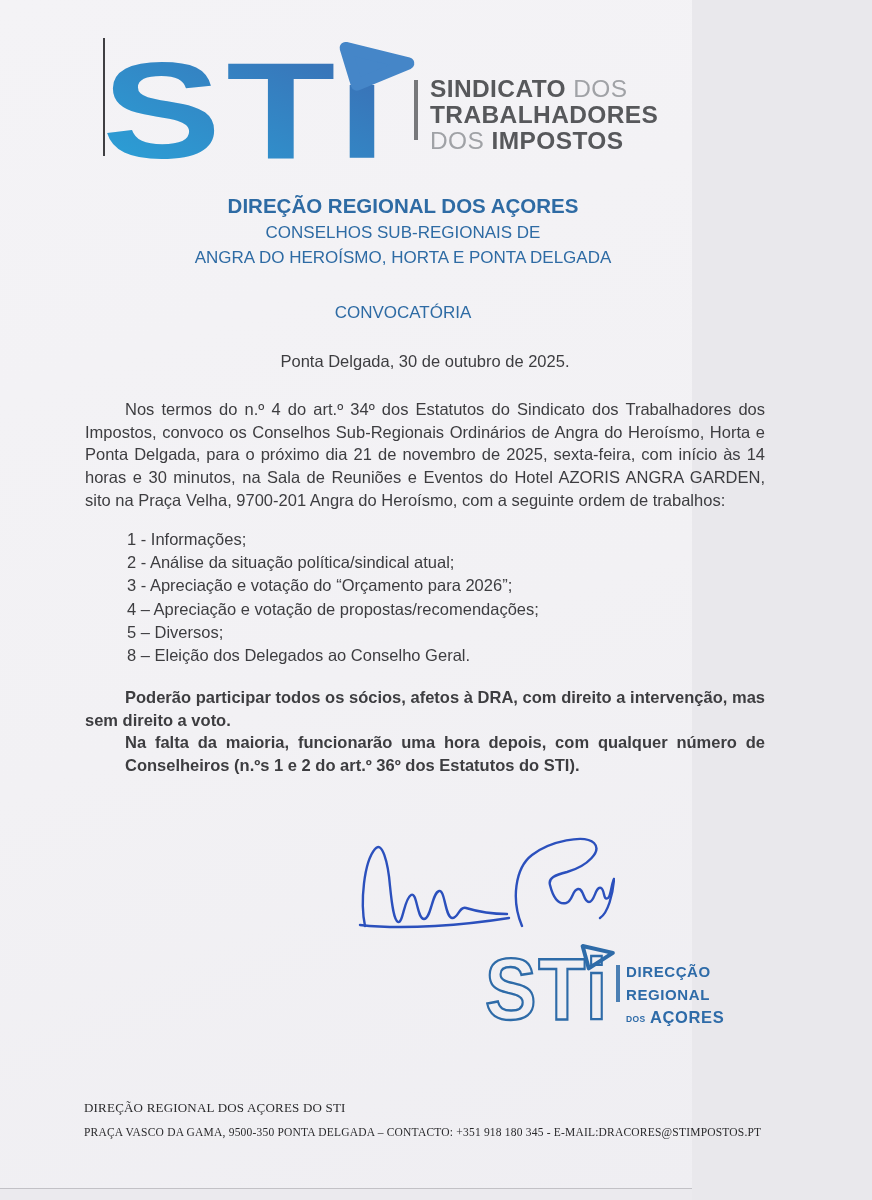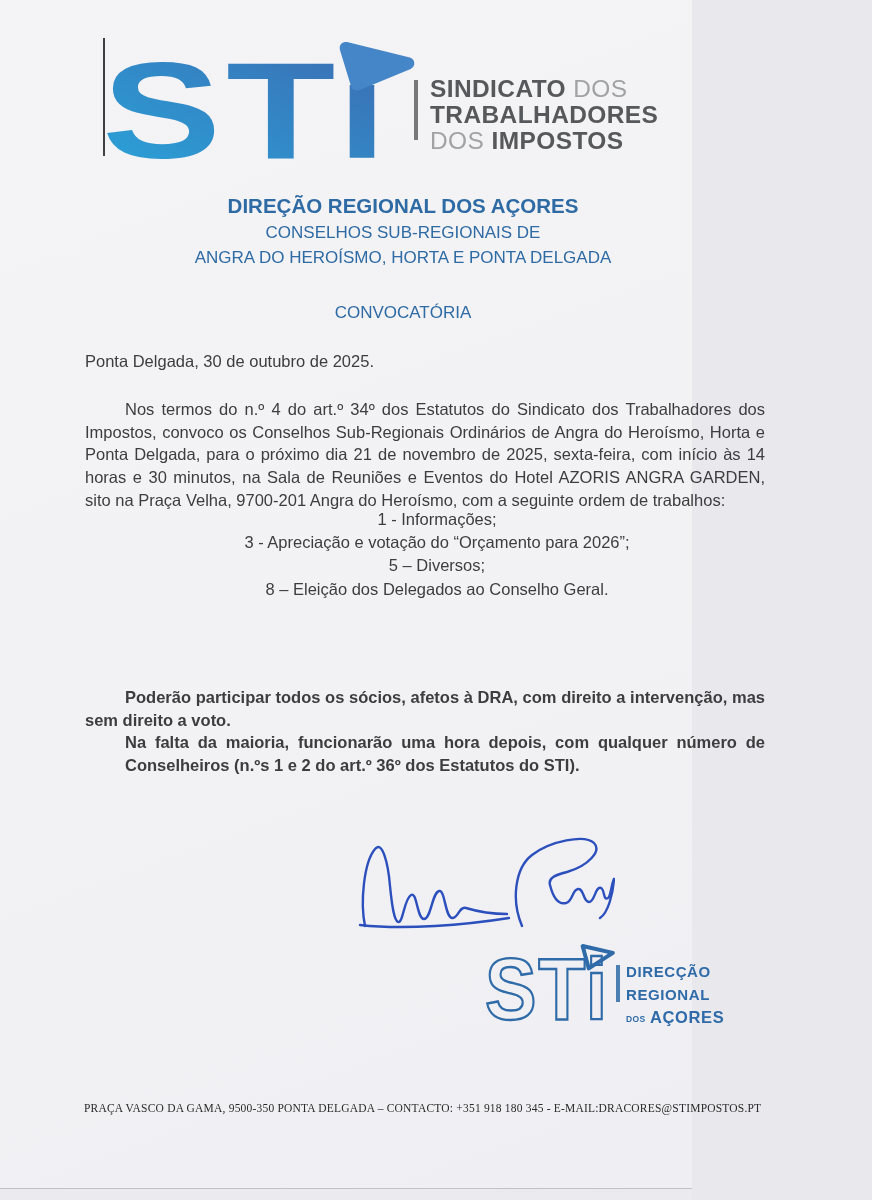--- a/index.html
+++ b/index.html
@@ -33,26 +33,26 @@
   .wordmark .l{font-weight:normal;color:#a0a2a6;}
 
   
   .head-block{position:absolute;left:63px;top:0;width:680px;text-align:center;color:#2e6ba4;}
   .h-main{position:absolute;left:0;top:194px;width:680px;font-size:20.5px;font-weight:bold;}
   .h-sub1{position:absolute;left:0;top:223px;width:680px;font-size:17px;}
   .h-sub2{position:absolute;left:0;top:248px;width:680px;font-size:17px;}
   .h-doc {position:absolute;left:0;top:303px;width:680px;font-size:17px;}
 
   
-  .dateline{position:absolute;left:85px;top:352px;width:680px;text-align:left;
+  .dateline{position:absolute;left:85px;top:352px;width:680px;text-align:center;
             font-size:16.5px;color:#3d3d40;}
   .para{font-size:16.5px;line-height:22.7px;color:#3d3d40;text-align:justify;margin:0;}
   .p1{position:absolute;left:85px;top:398px;width:680px;text-indent:40px;}
-  .agenda{position:absolute;left:127px;top:508px;width:620px;
-          font-size:16.5px;line-height:23.2px;color:#3d3d40;text-align:center;}
+  .agenda{position:absolute;left:127px;top:528px;width:620px;
+          font-size:16.5px;line-height:23.2px;color:#3d3d40;}
   .pblock{position:absolute;left:85px;top:686px;width:680px;}
   .pblock p{margin:0;font-weight:bold;}
   .p-indent{text-indent:40px;}
   .p-hang{padding-left:40px;width:640px;}
 
   
   .sig-text{position:absolute;left:165px;top:866px;font-size:16.5px;
             line-height:28.8px;color:#3d3d40;}
   .sig-svg{position:absolute;left:345px;top:828px;}
 
@@ -62,21 +62,21 @@
   .stamp-bar{position:absolute;left:133px;top:29px;width:3.5px;height:37px;background:#2e6ba8;opacity:.85;}
   .stamp-lines{position:absolute;left:143px;top:25px;line-height:22.5px;white-space:nowrap;}
   .stamp-l1,.stamp-l2{font-size:15px;font-weight:600;letter-spacing:.6px;}
   .stamp-l3 .small{font-size:8.5px;font-weight:600;letter-spacing:.4px;vertical-align:1px;}
   .stamp-l3 .big{font-size:16.5px;font-weight:bold;letter-spacing:.6px;}
 
   
   .footer{position:absolute;left:84px;top:1100px;color:#2a2a2c;
           font-family:"Liberation Serif", serif;white-space:nowrap;}
   .f1{font-size:13px;letter-spacing:.2px;}
-  .f2{font-size:11.5px;margin-top:2px;letter-spacing:.2px;}
+  .f2{font-size:11.5px;margin-top:10px;letter-spacing:.2px;}
 </style>
 </head>
 <body>
 
 <div class="page">
 
   <div class="logo-wrap">
     <div class="logo-rule"></div>
 
     <svg class="logo-svg" width="320" height="140" viewBox="0 0 320 140">
@@ -105,21 +105,23 @@
     <div class="h-sub2">ANGRA DO HEROÍSMO, HORTA E PONTA DELGADA</div>
     <div class="h-doc">CONVOCATÓRIA</div>
   </div>
 
   <div class="dateline">Ponta Delgada, 30 de outubro de 2025.</div>
 
   <p class="para p1">Nos termos do n.º 4 do art.º 34º dos Estatutos do Sindicato dos Trabalhadores dos Impostos, convoco os Conselhos Sub-Regionais Ordinários de Angra do Heroísmo, Horta e Ponta Delgada, para o próximo dia 21 de novembro de 2025, sexta-feira, com início às 14 horas e 30 minutos, na Sala de Reuniões e Eventos do Hotel AZORIS ANGRA GARDEN, sito na Praça Velha, 9700-201 Angra do Heroísmo, com a seguinte ordem de trabalhos:</p>
 
   <div class="agenda">
     <div>1 - Informações;</div>
+    <div>2 - Análise da situação política/sindical atual;</div>
     <div>3 - Apreciação e votação do “Orçamento para 2026”;</div>
+    <div>4 – Apreciação e votação de propostas/recomendações;</div>
     <div>5 – Diversos;</div>
     <div>8 – Eleição dos Delegados ao Conselho Geral.</div>
   </div>
 
   <div class="pblock">
     <p class="para p-indent">Poderão participar todos os sócios, afetos à DRA, com direito a intervenção, mas sem direito a voto.</p>
     <p class="para p-hang">Na falta da maioria, funcionarão uma hora depois, com qualquer número de Conselheiros (n.ºs 1 e 2 do art.º 36º dos Estatutos do STI).</p>
   </div>
 
 
@@ -147,17 +149,18 @@
       <div class="stamp-l1">DIRECÇÃO</div>
       <div class="stamp-l2">REGIONAL</div>
       <div class="stamp-l3">
         <span class="small">DOS</span>
         <span class="big">AÇORES</span>
       </div>
     </div>
   </div>
 
   <div class="footer">
+    <div class="f1">DIREÇÃO REGIONAL DOS AÇORES DO STI</div>
     <div class="f2">PRAÇA VASCO DA GAMA, 9500-350 PONTA DELGADA – CONTACTO: +351 918 180 345 - E-MAIL:DRACORES@STIMPOSTOS.PT</div>
   </div>
 
   <div class="paper-edge"></div>
 </div>
 
 </body></html>

